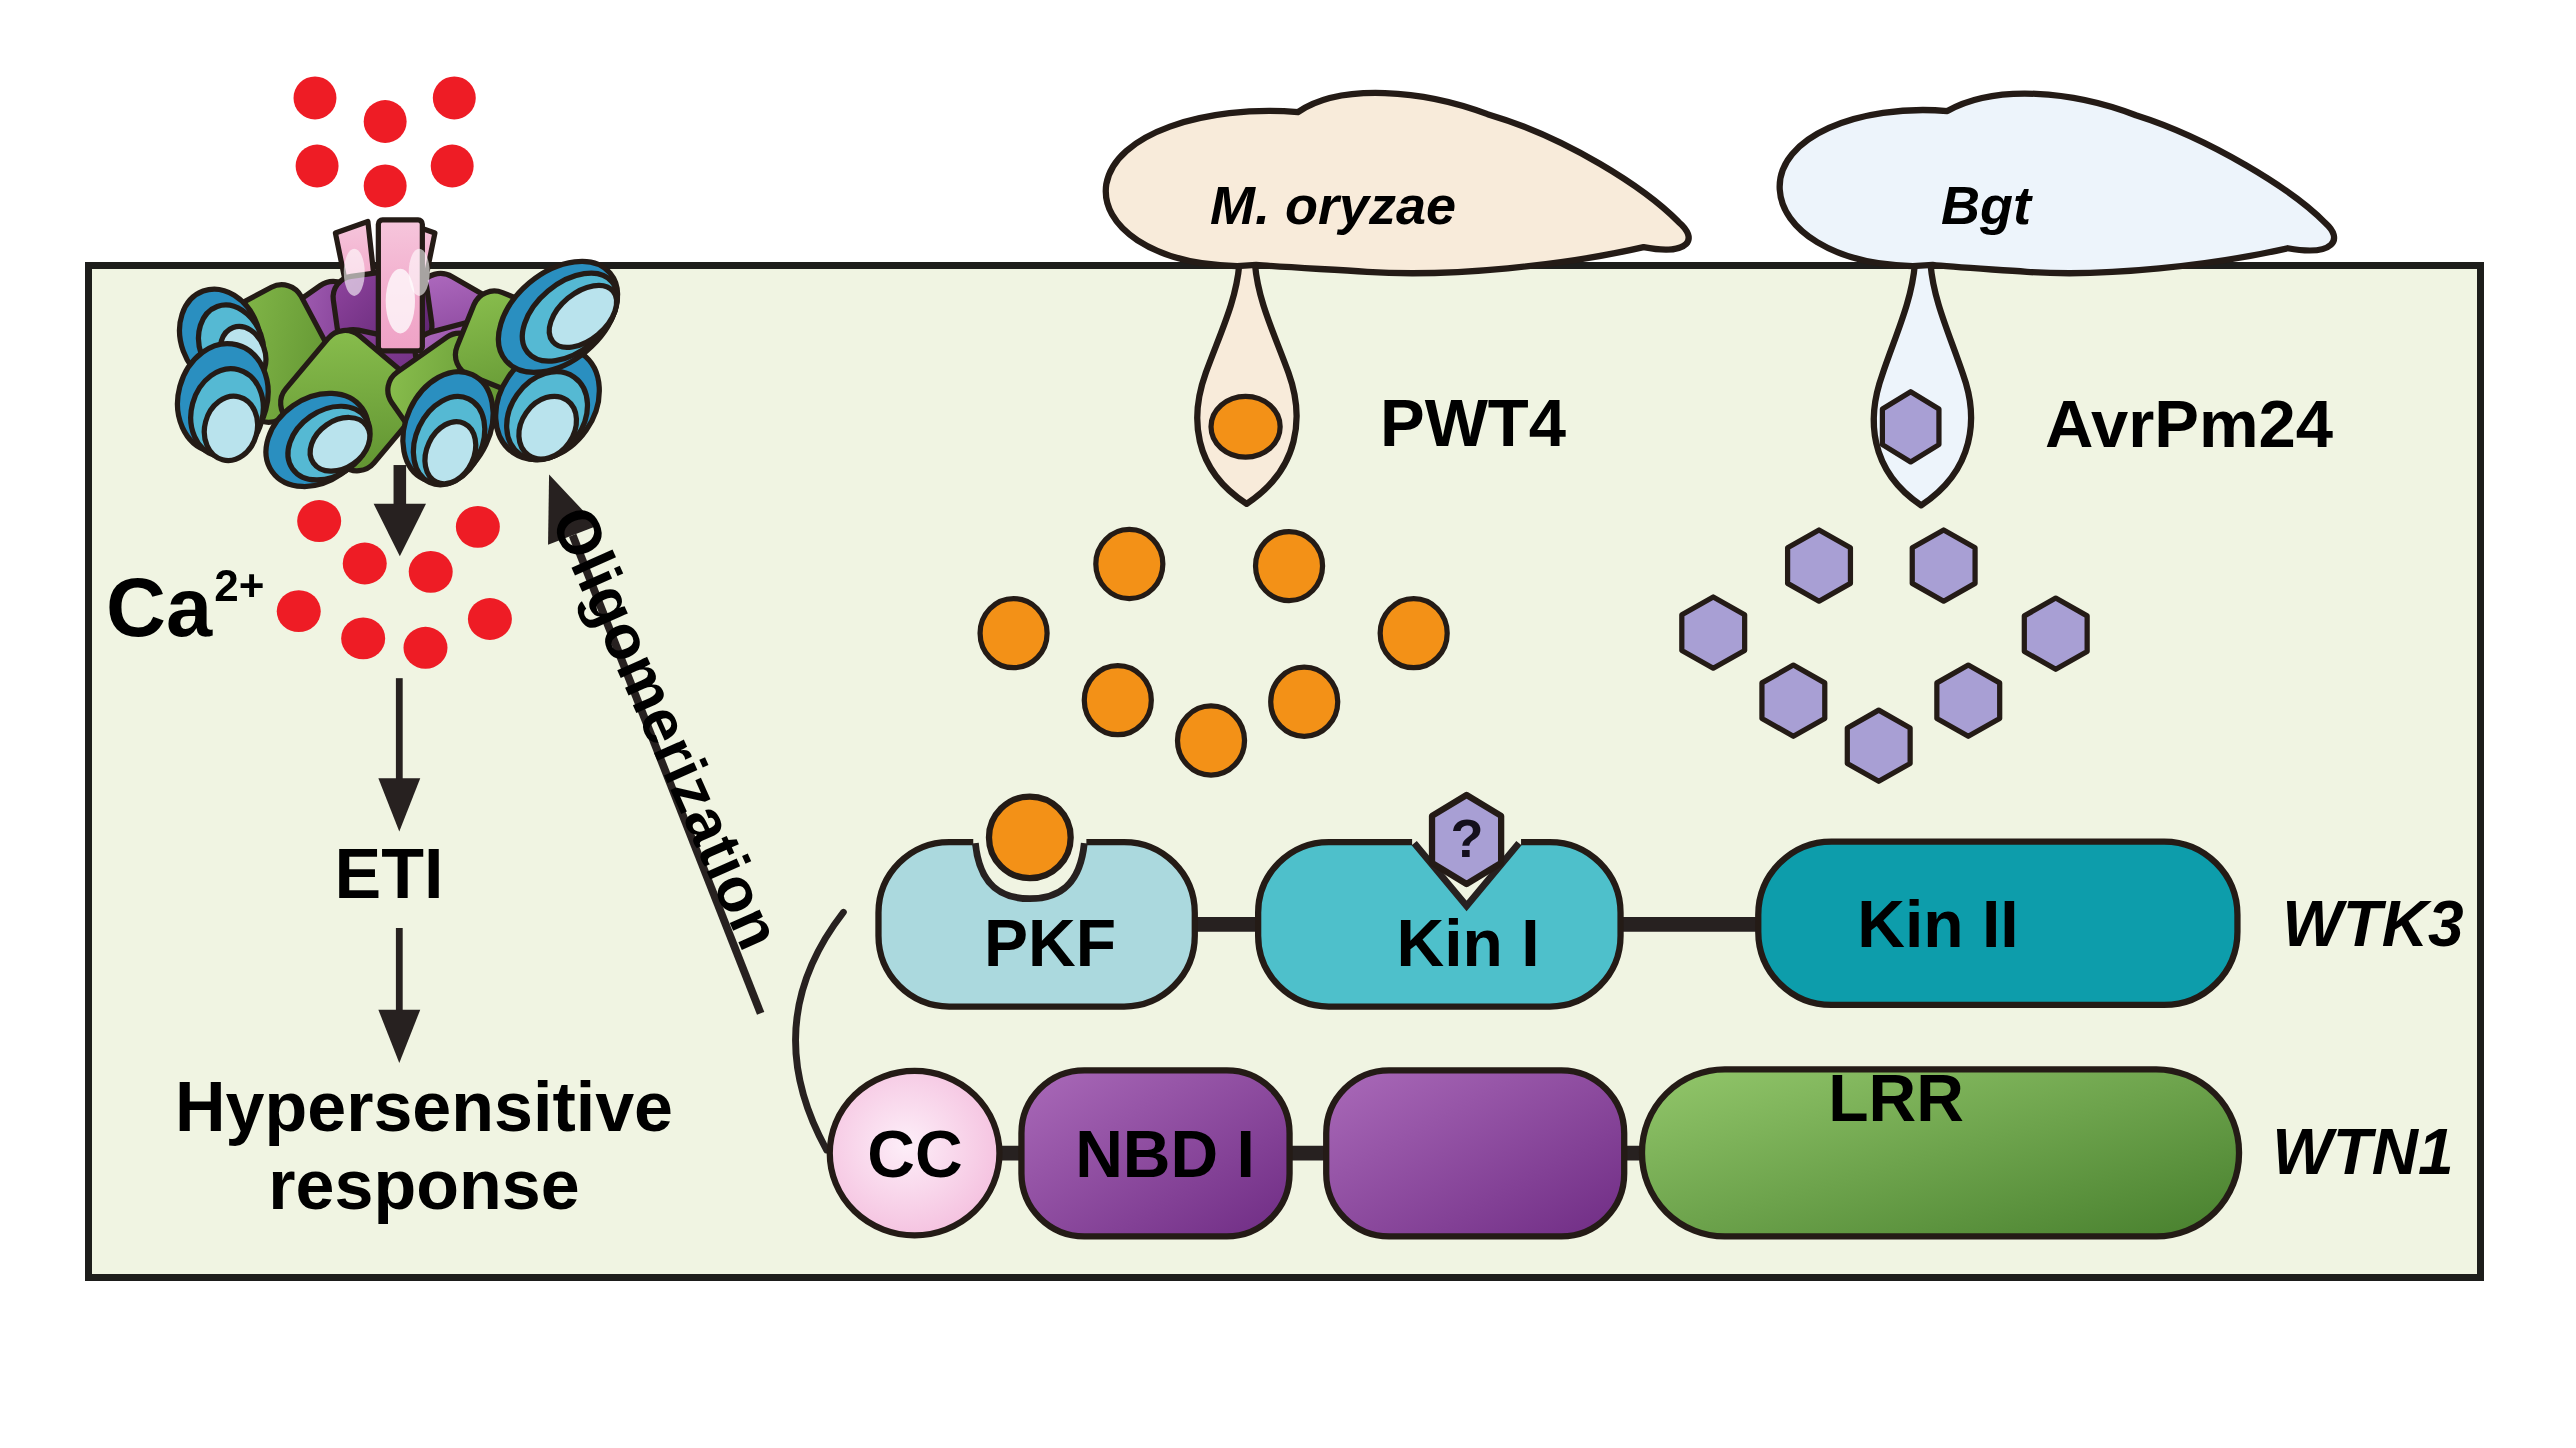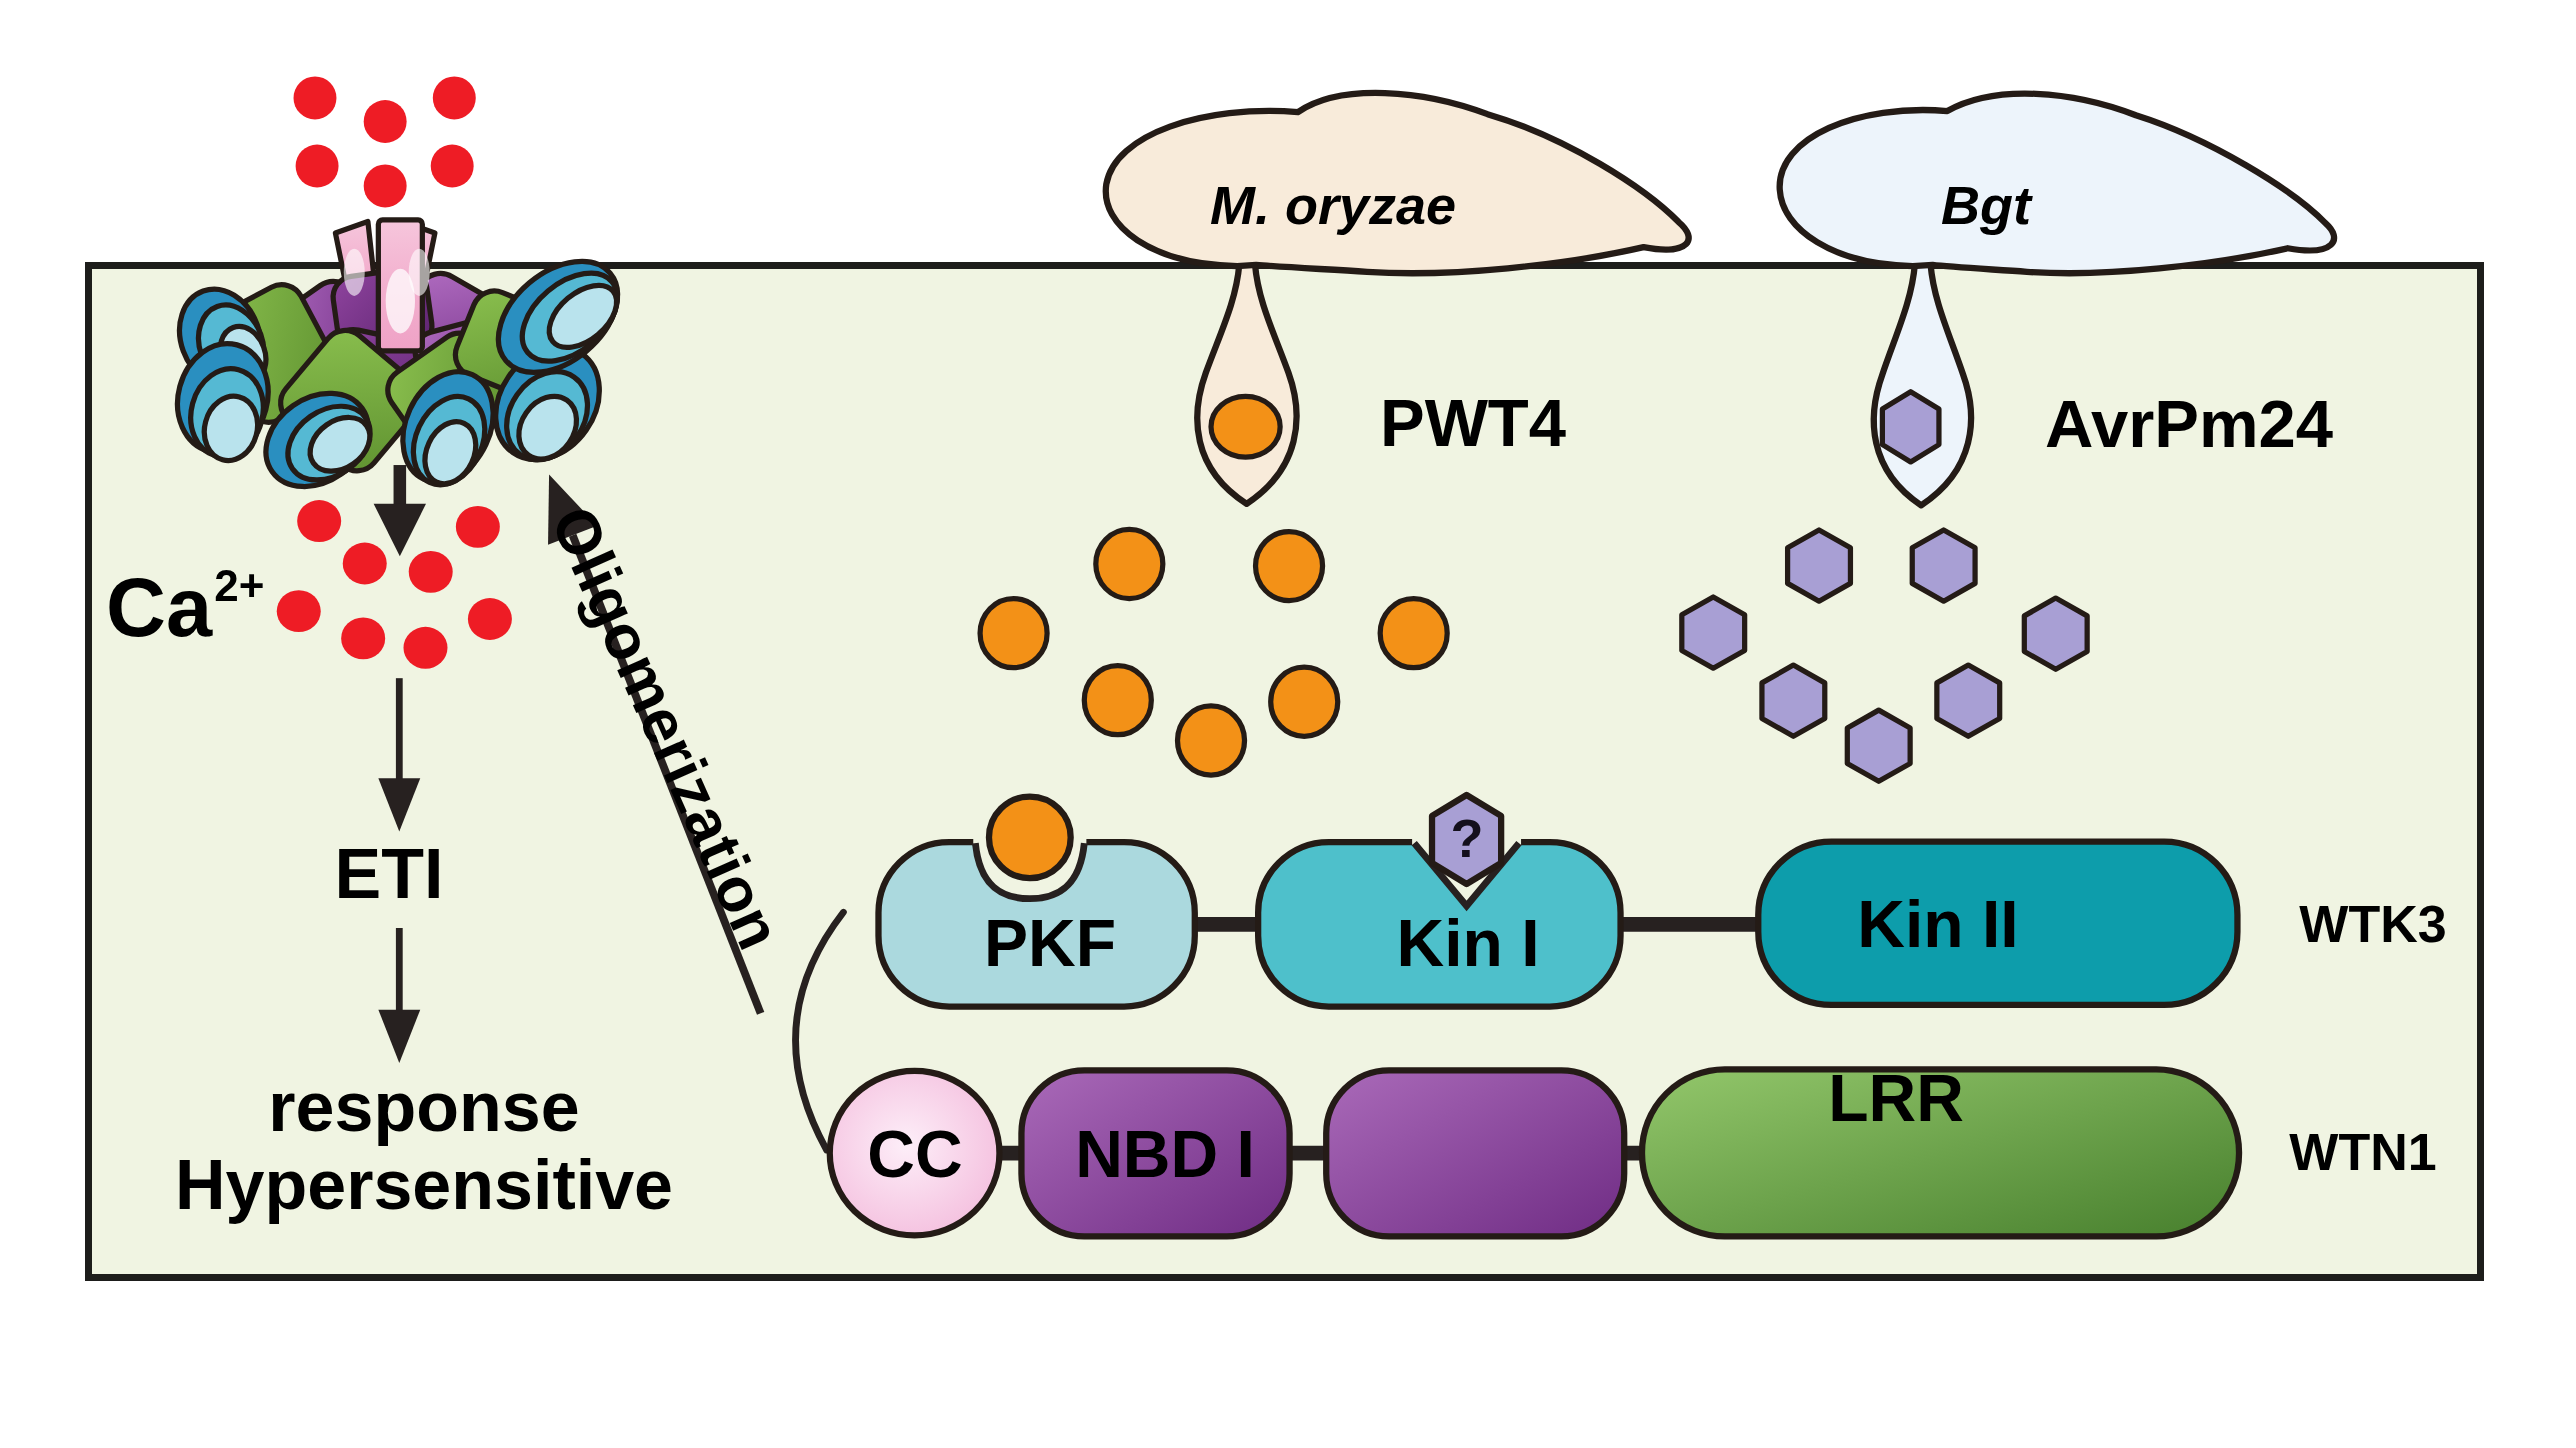--- a/index.html
+++ b/index.html
@@ -10,21 +10,21 @@
   .cell{
     position:absolute;left:85px;top:262px;width:2399px;height:1019px;
     background:var(--cell_bg,#F0F4E2);
     border:7.3px solid var(--box_border,#1D1D1B);
     box-sizing:border-box;
   }
   svg.art{position:absolute;left:0;top:0;width:2576px;height:1448px;}
   .lbl{position:absolute;transform:translate(-50%,-50%);white-space:nowrap;font-weight:bold;line-height:1.0;}
   .lbl.big{font-size:70px;}
   .lbl.domain{font-size:66px;}
-  .lbl.protein{font-size:52px;}
+  .lbl.protein{font-size:64px;font-style:italic;}
   .lbl.pathogen{font-size:54px;font-style:italic;}
   .lbl.effector{font-size:67px;}
   .lbl.center2{text-align:center;line-height:1.12;}
   .lbl.qmark{font-size:54px;color:#14101c;}
   .ca{position:absolute;left:106px;top:560px;font-weight:bold;font-size:83px;white-space:nowrap;}
   .ca sup{font-size:44px;position:relative;top:-6.3px;left:2.1px;}
   .oligo{
     position:absolute;left:602px;top:496px;font-weight:bold;font-size:62px;white-space:nowrap;
     transform:rotate(66deg);transform-origin:0 0;letter-spacing:0.5px;
   }
@@ -246,22 +246,22 @@
     </g>
   </svg>
 
   <div class="ca">
     <span>Ca</span><sup>2+</sup>
   </div>
 
   <div class="lbl big" style="left:389px;top:874px;">ETI</div>
 
   <div class="lbl big center2" style="left:424px;top:1146px;">
+    <div>Hypersensitive</div>
     <div>response</div>
-    <div>Hypersensitive</div>
   </div>
 
   <div class="oligo">Oligomerization</div>
 
   <div class="lbl pathogen" style="left:1333px;top:205px;">M. oryzae</div>
   <div class="lbl effector" style="left:1473px;top:422px;">PWT4</div>
 
   <div class="lbl pathogen" style="left:1986px;top:205px;">Bgt</div>
   <div class="lbl effector" style="left:2189px;top:423px;">AvrPm24</div>
 

